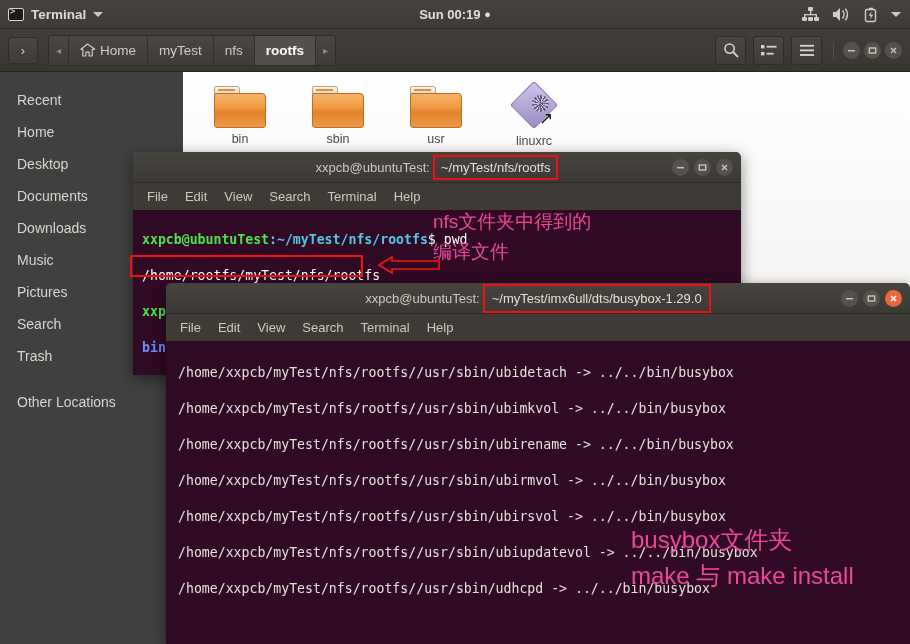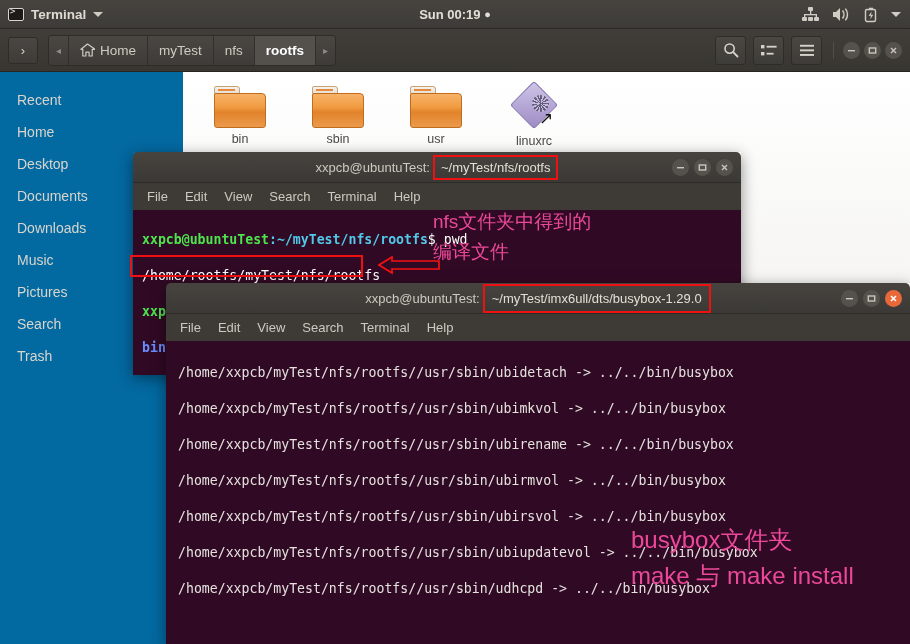--- a/index.html
+++ b/index.html
@@ -68,21 +68,21 @@
   #fm-right{margin-left:auto;display:flex;align-items:center;gap:7px;margin-right:8px;}
   #fm-right .fm-btn{width:31px;height:29px;}
   .wbtn{
     width:17px;height:17px;border-radius:50%;background:#55524d;
     display:flex;align-items:center;justify-content:center;cursor:default;
   }
   .wbtn-group{display:flex;gap:4px;margin-left:4px;padding-left:9px;border-left:1px solid #514e49;}
   
   #fm-body{display:flex;height:573px;}
   #sidebar{
-    width:183px;background:#0369a1;padding-top:12px;box-sizing:border-box;flex:none;
+    width:183px;background:#404040;padding-top:12px;box-sizing:border-box;flex:none;
   }
   .side-item{
     height:32px;display:flex;align-items:center;padding-left:17px;
     color:#d9d5cc;font-size:14px;cursor:default;
   }
   .side-gap{height:14px;}
   #fm-content{
     flex:1;background:linear-gradient(to bottom,#ffffff 0%,#f1f0ee 55%,#ebeae8 100%);
     position:relative;
   }
@@ -290,20 +290,21 @@
       <div class="side-item">Recent</div>
       <div class="side-item">Home</div>
       <div class="side-item">Desktop</div>
       <div class="side-item">Documents</div>
       <div class="side-item">Downloads</div>
       <div class="side-item">Music</div>
       <div class="side-item">Pictures</div>
       <div class="side-item">Search</div>
       <div class="side-item">Trash</div>
       <div class="side-gap"></div>
+      <div class="side-item">Other Locations</div>
     </div>
     <div id="fm-content">
       <div class="file-grid">
         <div class="file-item">
           <div class="folder">
               <div class="tab"></div>
               <div class="body"></div>
             </div>
           <div class="file-label">bin</div>
         </div>

